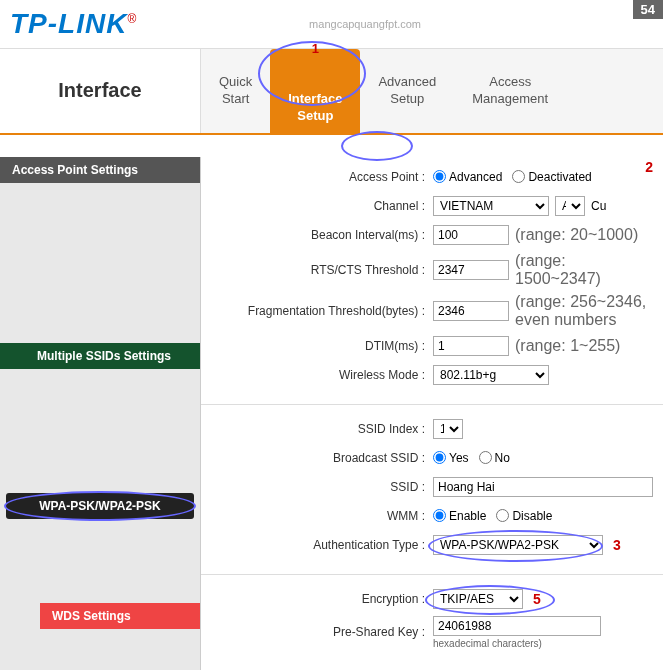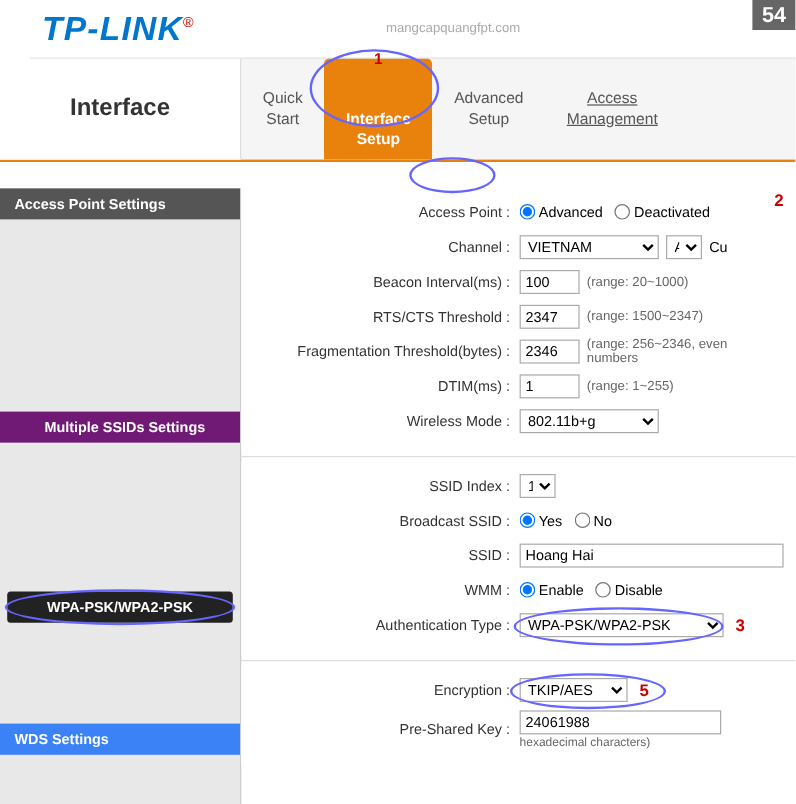--- a/index.html
+++ b/index.html
@@ -13,21 +13,20 @@
     }
 
     
     .header {
       background: #fff;
       display: flex;
       align-items: center;
       padding: 8px 10px;
       border-bottom: 1px solid #ddd;
       position: relative;
-      margin-left: 25px;
     }
     .logo {
       color: #0077cc;
       font-size: 28px;
       font-weight: 900;
       font-style: italic;
       letter-spacing: 1px;
     }
     .logo span {
       color: #cc0000;
@@ -45,21 +44,21 @@
       color: #aaa;
       font-size: 11px;
     }
     .header-id {
       position: absolute;
       right: 0;
       top: 0;
       background: #666;
       color: #fff;
       padding: 2px 8px;
-      font-size: 18px;
+      font-size: 13px;
       font-weight: bold;
     }
 
     
     .nav-bar {
       background: #f5f5f5;
       display: flex;
       align-items: stretch;
       border-bottom: 2px solid #e8820c;
     }
@@ -187,24 +186,24 @@
       align-items: center;
       gap: 3px;
       cursor: pointer;
     }
     input[type="text"], input[type="number"] {
       border: 1px solid #aaa;
       padding: 2px 4px;
       font-size: 12px;
       height: 20px;
     }
-    .input-sm { width: 50px; }
+    .input-sm { width: 76px; }
     .range-hint {
       color: #666;
-      font-size: 11px;
+      font-size: 16px;
     }
     select {
       border: 1px solid #aaa;
       padding: 1px 2px;
       font-size: 12px;
       height: 20px;
       background: #fff;
     }
     .select-sm { width: 30px; }
     .select-md { width: 116px; }
@@ -338,49 +337,49 @@
       <div class="nav-circle-wrap" style="position:relative;">
         <div class="nav-item active" style="white-space:pre-line;">
           <span class="nav-label-1">1</span>
           <span style="white-space:pre-line;">Interface
 Setup</span>
         </div>
         <div class="nav-active-circle"></div>
       </div>
       <div class="nav-item" style="white-space:pre-line;">Advanced
 Setup</div>
-      <div class="nav-item" style="white-space:pre-line;text-decoration:underline;">Access
+      <div class="nav-item" style="white-space:pre-line;">Access
 Management</div>
     </div>
   </div>
 
   <div class="sub-nav-wrapper" style="position:relative; margin-left:201px; display:flex;">
     <div class="sub-nav-item">Internet</div>
     <div class="sub-nav-item">LAN</div>
     <div style="position:relative; display:inline-block;">
       <div class="sub-nav-item active">Wireless</div>
       <div class="circle-wireless"></div>
     </div>
     <div style="position:absolute; right:10px; bottom:-18px; color:#cc0000; font-size:14px; font-weight:bold;">2</div>
   </div>
 </div>
 
 <div class="main">
 
   <div class="sidebar">
     <div class="section-header" style="background:#555;">Access Point Settings</div>
     <div class="sidebar-spacer"></div>
-    <div class="section-header" style="background:#701a75;padding-left:37px;">Multiple SSIDs Settings</div>
+    <div class="section-header" style="background:#14532d;padding-left:37px;">Multiple SSIDs Settings</div>
     <div class="sidebar-spacer2"></div>
     <div class="wpa-circle-wrapper" style="position:relative; margin:4px 6px;">
       <div class="section-header" style="background:#222; margin:0; border-radius:3px; text-align:center;">WPA-PSK/WPA2-PSK</div>
       <div class="circle-wpa"></div>
     </div>
     <div style="height:80px; background:#e8e8e8;"></div>
-    <div class="section-header" style="background:#3b82f6;">WDS Settings</div>
+    <div class="section-header" style="background:#ef4444;margin-left:40px;">WDS Settings</div>
   </div>
 
   <div class="content">
 
     <div class="form-area">
 
       <div class="form-row">
         <div class="form-label">Access Point :</div>
         <div class="form-value radio-group">
           <label class="radio-label">

